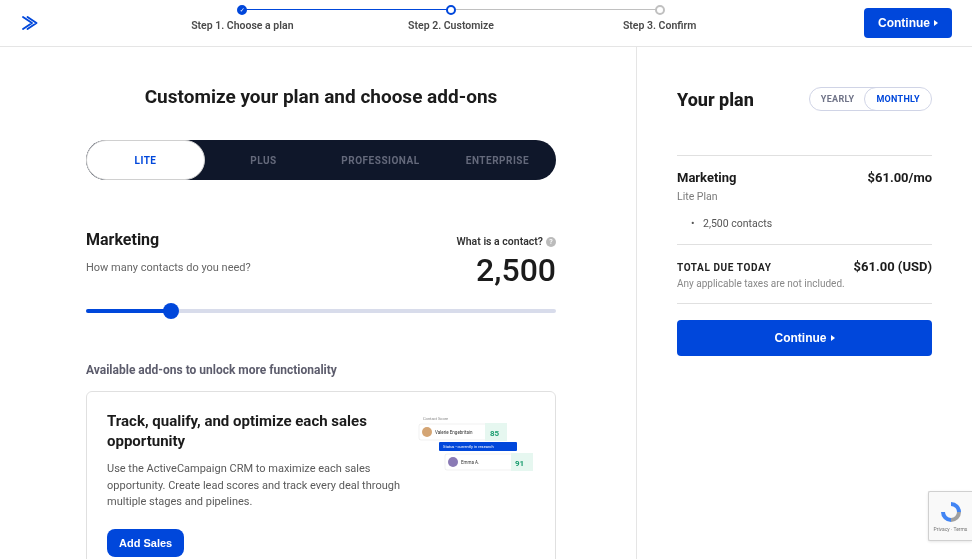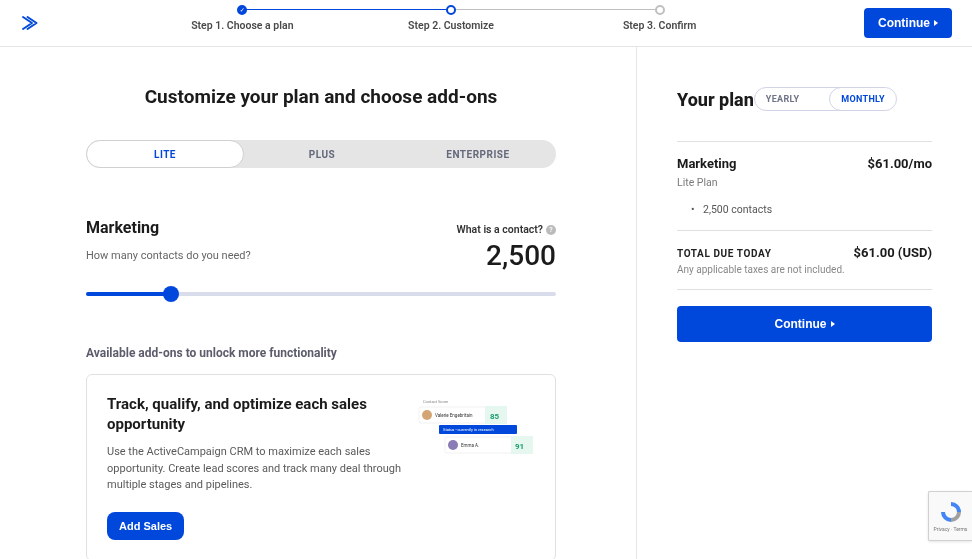--- a/index.html
+++ b/index.html
@@ -21,48 +21,48 @@
     .btn { border: none; cursor: pointer; border-radius: 4px; font-weight: 600; font-size: 12px; padding: 8px 14px; display: inline-flex; align-items: center; gap: 4px; }
     .btn-secondary { background: #fff; border: 1px solid #d0d0d0; color: #333; }
     .btn-primary { background: #0047db; color: #fff; }
     
     .body { display: flex; height: calc(559px - 47px); }
     .main { flex: 1; padding: 38px 80px 4px 86px; overflow-y: auto; }
     .sidebar { width: 336px; border-left: 1px solid #e5e5e5; padding: 40px 40px 0 40px; }
     
     .page-title { font-size: 19px; font-weight: 700; text-align: center; margin-bottom: 32px; }
     
-    .plan-tabs { display: flex; background: #e5e5e5; border-radius: 999px; height: 28px; margin-bottom: 50px; }
+    .plan-tabs { display: flex; background: #0f172a; border-radius: 999px; height: 40px; margin-bottom: 50px; }
     .plan-tab { flex: 1; text-align: center; font-size: 10px; font-weight: 700; letter-spacing: 0.5px; color: #64697b; display: flex; align-items: center; justify-content: center; cursor: pointer; border-radius: 999px; }
     .plan-tab.active { background: #fff; color: #0047db; border: 1px solid #d0d0d0; }
     
     .marketing-row { display: flex; justify-content: space-between; align-items: flex-start; }
     .marketing-title { font-size: 16px; font-weight: 700; }
     .marketing-sub { font-size: 11px; color: #666; margin-top: 12px; }
     .contact-block { text-align: right; }
     .whatis { font-size: 10.5px; font-weight: 600; color: #333; display: inline-flex; align-items: center; gap: 3px; }
     .whatis-icon { width: 10px; height: 10px; border-radius: 50%; background: #bbb; color: #fff; font-size: 7px; display: inline-flex; align-items: center; justify-content: center; }
-    .contact-count { font-size: 28px; font-weight: 500;  margin-top: 2px; }
+    .contact-count { font-size: 32px; font-weight: 500;  margin-top: 2px; }
     
     .slider-wrap { position: relative; margin-top: 20px; margin-bottom: 50px; }
     .slider-track { height: 4px; background: #d8dceb; border-radius: 2px; position: relative; }
     .slider-fill { position: absolute; left: 0; top: 0; height: 4px; background: #0047db; border-radius: 2px; width: 18%; }
     .slider-thumb { position: absolute; left: 18%; top: 50%; transform: translate(-50%, -50%); width: 16px; height: 16px; border-radius: 50%; background: #0047db; cursor: grab; }
     
     .addons-title { font-size: 12px; font-weight: 700; color: #5c5c6c; margin-bottom: 14px; }
     .addon-card { border: 1px solid #e0e0e0; border-radius: 6px; padding: 20px; display: flex; }
     .addon-left { flex: 1; }
     .addon-card-title { font-size: 15px; font-weight: 700; line-height: 1.3; margin-bottom: 10px; }
     .addon-desc { font-size: 11px; color: #5a5a5a; line-height: 1.5; margin-bottom: 18px; }
     .addon-btn { background: #0047db; color: #fff; border: none; border-radius: 8px; font-size: 11px; font-weight: 600; padding: 8px 12px; cursor: pointer; }
     .addon-illus { width: 120px; height: 70px; }
     
-    .sidebar-head { display: flex; justify-content: flex-start; align-items: center; margin-bottom: 30px; }
+    .sidebar-head { display: flex; justify-content: space-between; align-items: center; margin-bottom: 44px; }
     .your-plan { font-size: 18px; font-weight: 800; }
-    .toggle { display: flex; border: 1px solid #d0d4e6; border-radius: 999px; height: 24px; font-size: 9px; font-weight: 700; letter-spacing: 0.3px; overflow: hidden; gap: 20px; }
+    .toggle { display: flex; border: 1px solid #d0d4e6; border-radius: 999px; height: 24px; font-size: 9px; font-weight: 700; letter-spacing: 0.3px; overflow: hidden; }
     .toggle-opt { padding: 0 11px; display: flex; align-items: center; cursor: pointer; color: #707488; }
     .toggle-opt.active { background: #fff; color: #0047db; border: 1px solid #d0d4e6; border-radius: 999px; margin: -1px; }
     
     .summary-section { border-top: 1px solid #e0e0e0; padding: 14px 0; }
     .summary-row { display: flex; justify-content: space-between; align-items: baseline; }
     .summary-name { font-size: 13px; font-weight: 700; }
     .summary-price { font-size: 13px; font-weight: 700; }
     .summary-plan { font-size: 10.5px; color: #7a7a7a; margin-top: 5px; }
     .summary-bullet { font-size: 10.5px; color: #555; margin-top: 14px; padding-left: 26px; position: relative; }
     .summary-bullet::before { content: "•"; position: absolute; left: 14px; }
@@ -120,20 +120,21 @@
   </div>
 </div>
 
 <div class="body">
   <div class="main">
     <h1 class="page-title">Customize your plan and choose add-ons</h1>
 
     <div class="plan-tabs">
       <div class="plan-tab active">LITE</div>
       <div class="plan-tab">PLUS</div>
+      <div class="plan-tab">PROFESSIONAL</div>
       <div class="plan-tab">ENTERPRISE</div>
     </div>
 
     <div class="marketing-row">
       <div>
         <div class="marketing-title">Marketing</div>
         <div class="marketing-sub">How many contacts do you need?</div>
       </div>
       <div class="contact-block">
         <div class="whatis">
@@ -149,21 +150,21 @@
         <div class="slider-fill"></div>
         <div class="slider-thumb"></div>
       </div>
     </div>
 
     <div class="addons-title">Available add-ons to unlock more functionality</div>
 
     <div class="addon-card">
       <div class="addon-left">
         <div class="addon-card-title">Track, qualify, and optimize each sales opportunity</div>
-        <div class="addon-desc">Use the ActiveCampaign CRM to maximize each sales opportunity. Create lead scores and track many deal through multiple stages and pipelines.</div>
+        <div class="addon-desc">Use the ActiveCampaign CRM to maximize each sales opportunity. Create lead scores and track every deal through multiple stages and pipelines.</div>
         <button class="addon-btn">Add Sales</button>
       </div>
       <div class="addon-illus">
         <svg viewBox="0 0 120 70">
           <text x="8" y="8" font-size="4" fill="#888">Contact Score</text>
           <rect x="4" y="12" width="80" height="16" rx="2" fill="#fff" stroke="#e0e0e0" stroke-width="0.5"></rect>
           <circle cx="12" cy="20" r="5" fill="#d4a574"></circle>
           <text x="20" y="22" font-size="4.5" fill="#333">Valerie Engebritain</text>
           <rect x="70" y="11" width="22" height="18" fill="#e6f7f0"></rect>
           <text x="75" y="24" font-size="8" font-weight="bold" fill="#1a9d6f">85</text>

